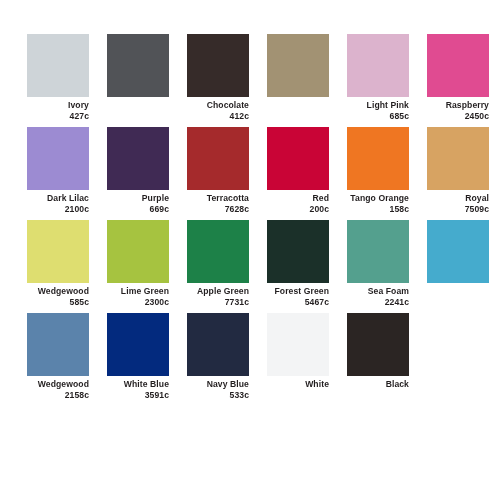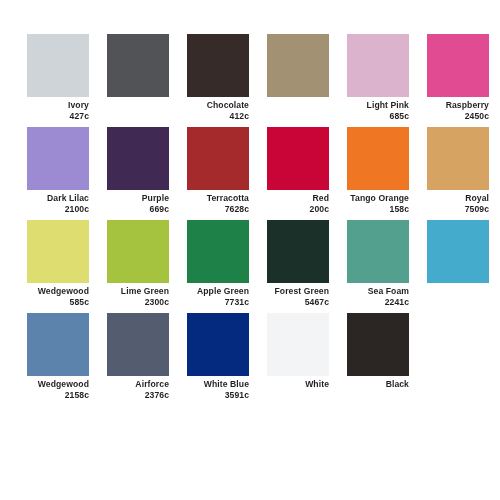--- a/index.html
+++ b/index.html
@@ -179,31 +179,31 @@
         <div class="swatch-chip" title="Turquoise" style="background-color: rgb(69, 171, 205);"></div>
       </div>
       <div class="swatch-cell">
         <div class="swatch-chip" title="Wedgewood" style="background-color: rgb(91, 131, 171);"></div>
         <div class="swatch-caption">
           <span class="swatch-name">Wedgewood</span>
           <span class="swatch-code">2158c</span>
         </div>
       </div>
       <div class="swatch-cell">
-        <div class="swatch-chip" title="Airforce" style="background-color: rgb(84, 92, 112);"></div>
-        <div class="swatch-caption">
-          <span class="swatch-name">Airforce</span>
-          <span class="swatch-code">2376c</span>
-        </div>
-      </div>
-      <div class="swatch-cell">
         <div class="swatch-chip" title="Royal Blue" style="background-color: rgb(3, 42, 126);"></div>
         <div class="swatch-caption">
           <span class="swatch-name">White Blue</span>
           <span class="swatch-code">3591c</span>
+        </div>
+      </div>
+      <div class="swatch-cell">
+        <div class="swatch-chip" title="Navy Blue" style="background-color: rgb(34, 42, 65);"></div>
+        <div class="swatch-caption">
+          <span class="swatch-name">Navy Blue</span>
+          <span class="swatch-code">533c</span>
         </div>
       </div>
       <div class="swatch-cell">
         <div class="swatch-chip" title="White" style="background-color: rgb(243, 244, 245);"></div>
         <div class="swatch-caption">
           <span class="swatch-name">White</span>
           <span class="swatch-code"></span>
         </div>
       </div>
       <div class="swatch-cell">

